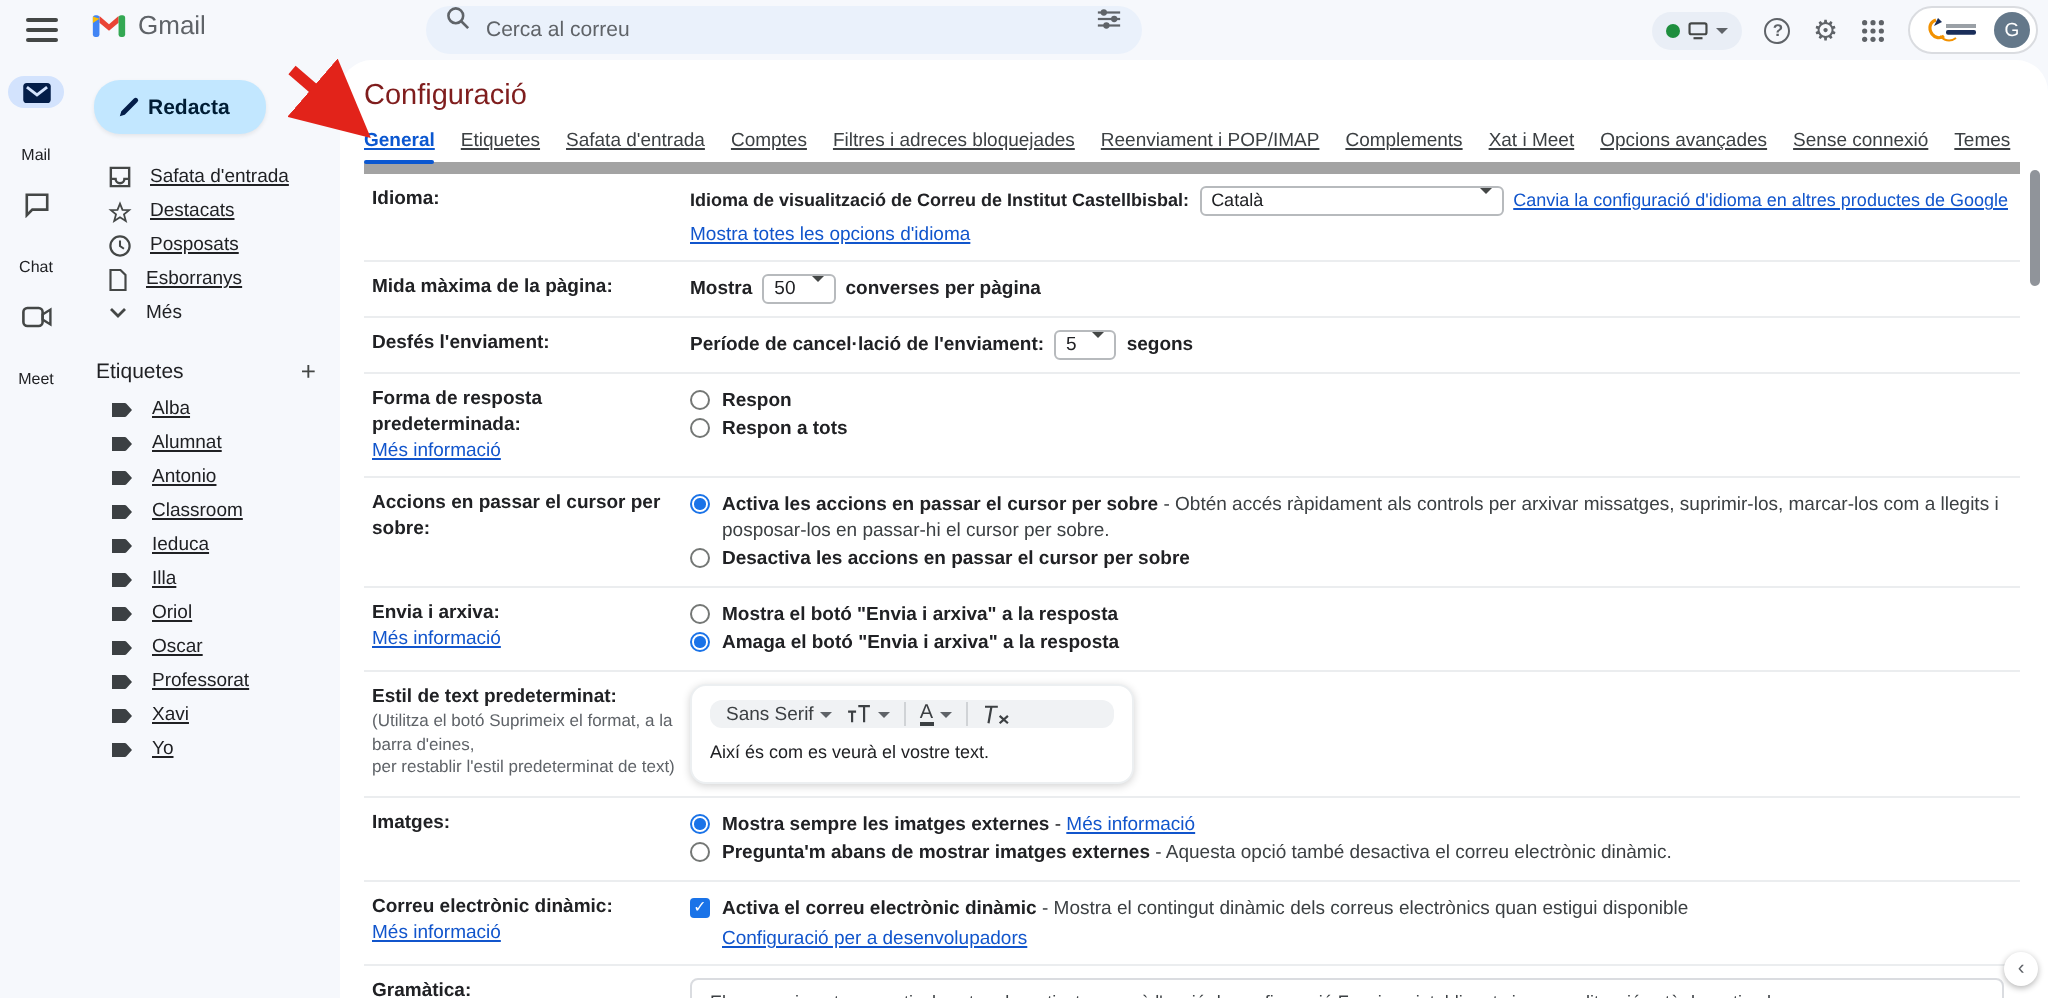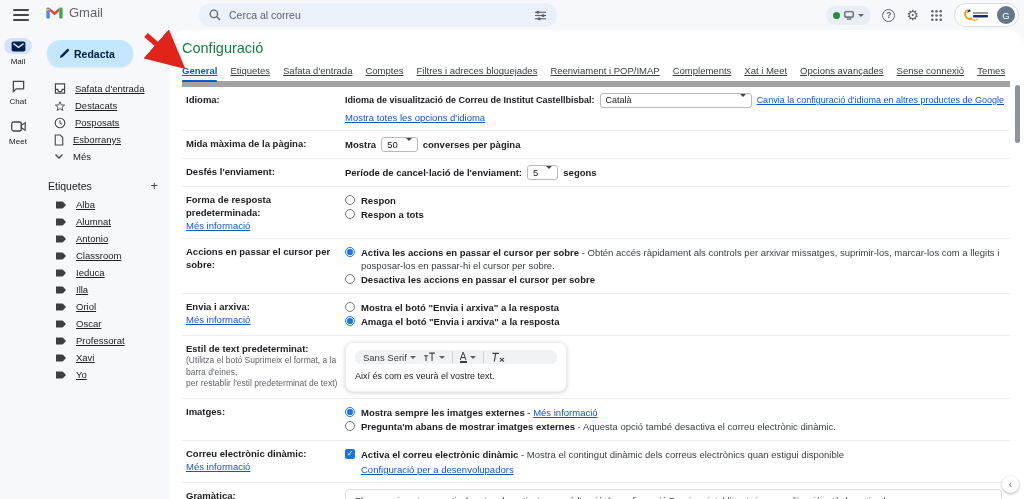--- a/index.html
+++ b/index.html
@@ -6,56 +6,56 @@
   html,body { width:1024px; height:499px; overflow:hidden; }
   body { font-family:"Liberation Sans","DejaVu Sans",sans-serif; background:#f6f8fc; color:#202124; }
   .app { position:relative; width:1024px; height:499px; background:#f6f8fc; overflow:hidden; }
 
   
   .header { position:absolute; top:0; left:0; right:0; height:30px; }
   .burger { position:absolute; left:13px; top:9px; width:16px; height:12px; display:flex; flex-direction:column; justify-content:space-between; cursor:pointer; }
   .burger i { display:block; height:1.6px; background:#444746; border-radius:1px; }
   .brand { position:absolute; left:46px; top:5px; display:flex; align-items:center; gap:6px; }
   .brand-name { font-size:13px; color:#5f6368; }
-  .search { position:absolute; left:199px; top:3px; width:358px; height:24px; background:#eaf1fb; border-radius:12px; display:flex; align-items:center; padding:0 10px; gap:8px; }
+  .search { position:absolute; left:213px; top:3px; width:358px; height:24px; background:#eaf1fb; border-radius:12px; display:flex; padding:0 10px; gap:8px; }
   .search input { flex:1; border:none; outline:none; background:transparent; font-size:10.5px; color:#5f6368; font-family:inherit; }
   .search input::placeholder { color:#5f6368; }
   .hdr-right { position:absolute; right:5px; top:2px; height:26px; display:flex; align-items:center; gap:11px; }
   .presence { height:19px; background:#e9eef6; border-radius:10px; display:flex; align-items:center; gap:4px; padding:0 7px; cursor:pointer; }
   .dot-green { width:7px; height:7px; border-radius:50%; background:#1e8e3e; }
   .caret { width:0; height:0; border-left:3px solid transparent; border-right:3px solid transparent; border-top:3.5px solid #5f6368; }
   .circle-q { width:13px; height:13px; border:1.3px solid #5f6368; border-radius:50%; font-size:8.5px; color:#5f6368; display:flex; align-items:center; justify-content:center; font-weight:bold; cursor:pointer; }
   .gear { font-size:14px; color:#5f6368; line-height:1; cursor:pointer; }
   .profile { height:24px; background:#fff; border:1px solid #dadce0; border-radius:13px; display:flex; align-items:center; gap:5px; padding:2px 3px 2px 7px; cursor:pointer; }
   .avatar { width:18px; height:18px; border-radius:50%; background:#64788a; color:#fff; font-size:9.5px; display:flex; align-items:center; justify-content:center; }
 
   
   .rail { position:absolute; left:0; top:32px; width:36px; display:flex; flex-direction:column; align-items:center; }
   .rail-item { display:flex; flex-direction:column; align-items:center; margin-bottom:12px; cursor:pointer; }
   .rail-pill { width:28px; height:16px; border-radius:8px; display:flex; align-items:center; justify-content:center; }
   .rail-pill.active { background:#d3e3fd; }
-  .rail-label { font-size:8px; color:#202124; margin-top:3px; }
+  .rail-label { font-size:8px; color:#202124; margin-top:19px; }
 
   
   .sidebar { position:absolute; left:36px; top:32px; width:134px; }
   .compose { margin:8px 0 0 11px; width:86px; height:27px; background:#c2e7ff; border-radius:13px; display:flex; align-items:center; gap:4px; padding:0 12px; cursor:pointer; box-shadow:0 1px 2px rgba(0,0,0,.08); }
   .compose span { font-size:10.5px; font-weight:bold; color:#001d35; }
   .nav { margin-top:13px; }
   .nav-item { height:17px; display:flex; align-items:center; gap:9px; padding-left:18px; cursor:pointer; }
   .nav-item .txt { font-size:9.5px; color:#202124; text-decoration:underline; }
   .nav-item .txt.nolink { text-decoration:none; }
   .labels-head { margin:14px 0 4px 12px; display:flex; align-items:center; justify-content:space-between; padding-right:12px; }
   .labels-head .t { font-size:10.5px; color:#202124; }
   .plus { font-size:13px; color:#444746; cursor:pointer; line-height:1; }
   .label-item { height:17px; display:flex; align-items:center; gap:9px; padding-left:19px; cursor:pointer; }
   .label-item .txt { font-size:9.5px; color:#202124; text-decoration:underline; }
 
   
   .card { position:absolute; left:170px; top:30px; right:0; bottom:0; background:#fff; border-radius:16px 16px 0 0; padding:10px 14px 0 12px; overflow:hidden; }
-  .page-title { font-size:14.5px; color:#15803d; margin-bottom:9px; }
+  .page-title { font-size:14.5px; color:#7f1d1d; margin-bottom:9px; }
   .tabs { display:flex; gap:13px; border-bottom:6px solid #a3a3a3; padding-bottom:5px; }
   .tab { font-size:9.5px; color:#3c4043; text-decoration:underline; white-space:nowrap; cursor:pointer; }
   .tab.active { color:#0b57d0; font-weight:bold; position:relative; }
   .tab.active::after { content:""; position:absolute; left:0; right:0; bottom:-6px; height:2.5px; background:#0b57d0; border-radius:2px; }
 
   .row { display:flex; border-bottom:1px solid #ebedef; padding:6px 0; font-size:9.5px; line-height:13px; }
   .row-label { width:163px; flex-shrink:0; padding-left:4px; }
   .row-label .b { font-weight:bold; color:#202124; }
   .row-content { flex:1; min-width:0; padding-right:6px; }
   .lnk { color:#1155cc; text-decoration:underline; cursor:pointer; }

